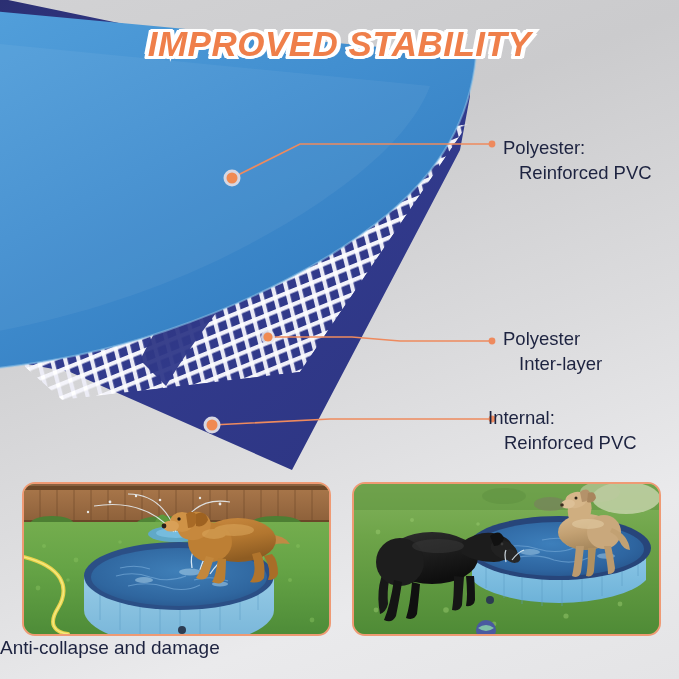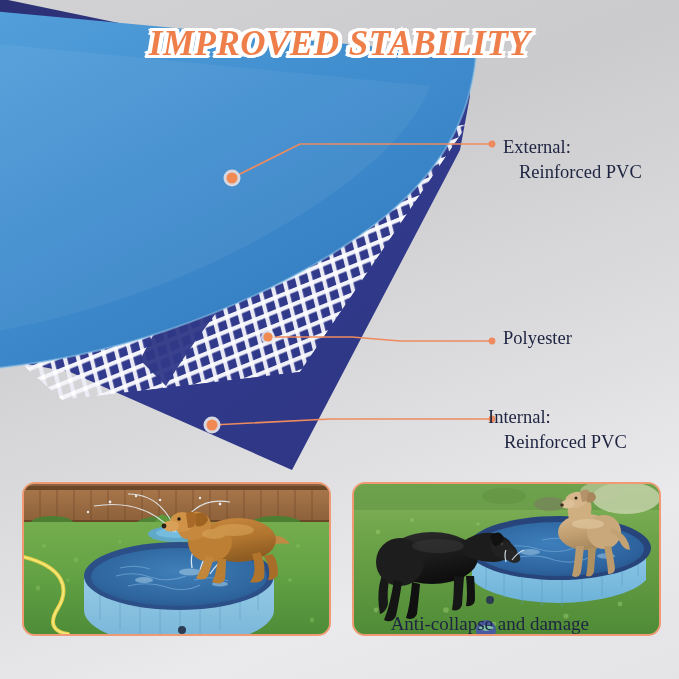--- a/index.html
+++ b/index.html
@@ -6,21 +6,21 @@
   html, body {
     margin: 0;
     padding: 0;
     background: #ffffff;
   }
   #infographic {
     position: relative;
     width: 679px;
     height: 679px;
     overflow: hidden;
-    font-family: Liberation Serif, serif;
+    font-family: Liberation Sans, sans-serif;
     background: linear-gradient(160deg, #d2d2d4 0%, #cbcbcd 28%, #dcdcde 58%, #eaeaec 80%, #e4e4e6 100%);
     user-select: none;
   }
 
   
   .hero {
     position: absolute;
     left: 0; top: 0;
     width: 679px;
     height: 480px;
@@ -88,23 +88,23 @@
     overflow: hidden;
     background: #6fae4a;
   }
   #photo-left  { left: 22px; }
   #photo-right { left: 352px; }
   .photo-frame svg { display: block; width: 100%; height: 100%; }
 
   .caption {
     position: absolute;
     left: 0;
-    top: 613px;
+    top: 637px;
     width: 589px;
-    text-align: right;
+    text-align: left;
     font-size: 19px;
     color: #1d2340;
   }
 </style>
 </head>
 <body>
 
 <div id="infographic">
 
   <div class="hero">
@@ -210,26 +210,27 @@
         <circle cx="492" cy="419" r="3.4"></circle>
       </g>
     </svg>
   </div>
 
   <div class="title">
     <span class="inner">IMPROVED STABILITY</span>
   </div>
 
   <div class="label" id="label-external">
-    <span class="l1">External:</span>
+    <span class="l1">Polyester:</span>
     <span class="l2">Reinforced PVC</span>
   </div>
 
   <div class="label" id="label-polyester">
     <span class="l1">Polyester</span>
+    <span class="l2">Inter-layer</span>
   </div>
 
   <div class="label" id="label-internal">
     <span class="l1">Internal:</span>
     <span class="l2">Reinforced PVC</span>
   </div>
 
   <div class="photos">
 
     <div class="photo-frame" id="photo-left">

